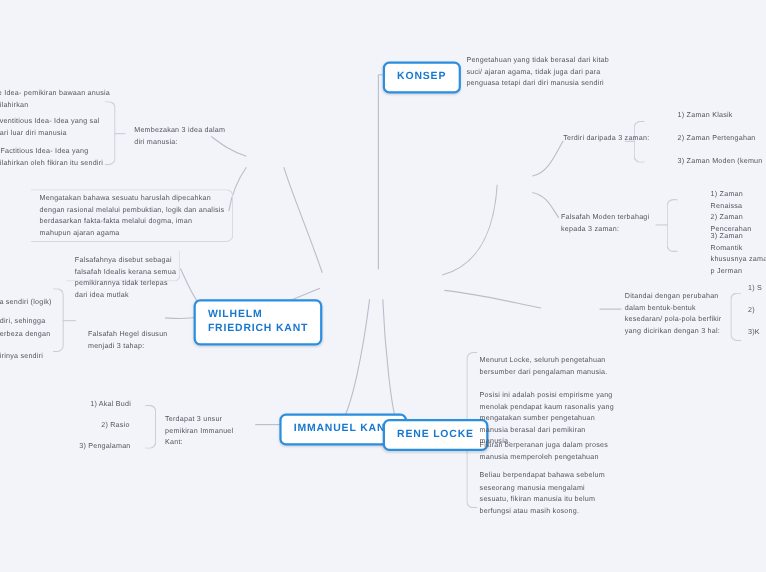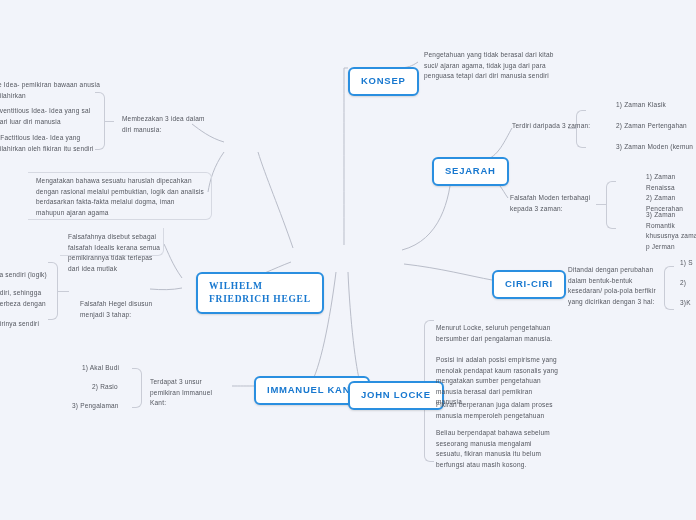--- a/index.html
+++ b/index.html
@@ -122,35 +122,33 @@
               border-width:1px 1px 1px 0; border-radius:0 6px 6px 0;"></div>
   <div class="bracket" style="left:57px; top:291px; width:12px; height:1px; border-width:1px 0 0 0;"></div>
 
   <div class="bracket" style="left:132px; top:368px; width:10px; height:40px;
               border-width:1px 1px 1px 0; border-radius:0 6px 6px 0;"></div>
 
   <div class="bracket" style="left:424px; top:320px; width:10px; height:142px;
               border-width:1px 0 1px 1px; border-radius:6px 0 0 6px;"></div>
 
 
-  <div class="node branch" style="left:348px; top:56px;margin-top:11px;">KONSEP</div>
-
-  <div class="node branch" style="left:432px; top:157px;">SEJARAH</div>
-
-  <div class="node branch" style="left:492px; top:270px;">CIRI-CIRI</div>
+  <div class="node branch" style="left:348px; top:56px;">KONSEP</div>
 
 
-  <div class="node branch" style="left:196px; top:272px;font-family:Liberation Serif, serif;">
+
+
+  <div class="node branch" style="left:176px; top:272px;">
     <div>WILHELM</div>
-    <div>FRIEDRICH HEGEL</div>
+    <div>FRIEDRICH KANT</div>
   </div>
 
   <div class="node branch" style="left:254px; top:376px;">IMMANUEL KANT</div>
 
-  <div class="node branch" style="left:348px; top:381px;">JOHN LOCKE</div>
+  <div class="node branch" style="left:348px; top:381px;">RENE LOCKE</div>
 
   <div class="node leaf" style="left:424px; top:50px; width:132px;">Pengetahuan yang tidak berasal dari kitab suci/ ajaran agama, tidak juga dari para penguasa tetapi dari diri manusia sendiri</div>
 
   <div class="node leaf" style="left:512px; top:121px; width:124px;">Terdiri daripada 3 zaman:</div>
 
   <div class="node leaf" style="left:616px; top:100px; width:84px;">1) Zaman Klasik</div>
   <div class="node leaf" style="left:616px; top:121px; width:86px;">2) Zaman Pertengahan</div>
   <div class="node leaf" style="left:616px; top:142px; width:86px;">3) Zaman Moden (kemun</div>
 
   <div class="node leaf" style="left:510px; top:193px; width:96px;">Falsafah Moden terbahagi kepada 3 zaman:</div>

